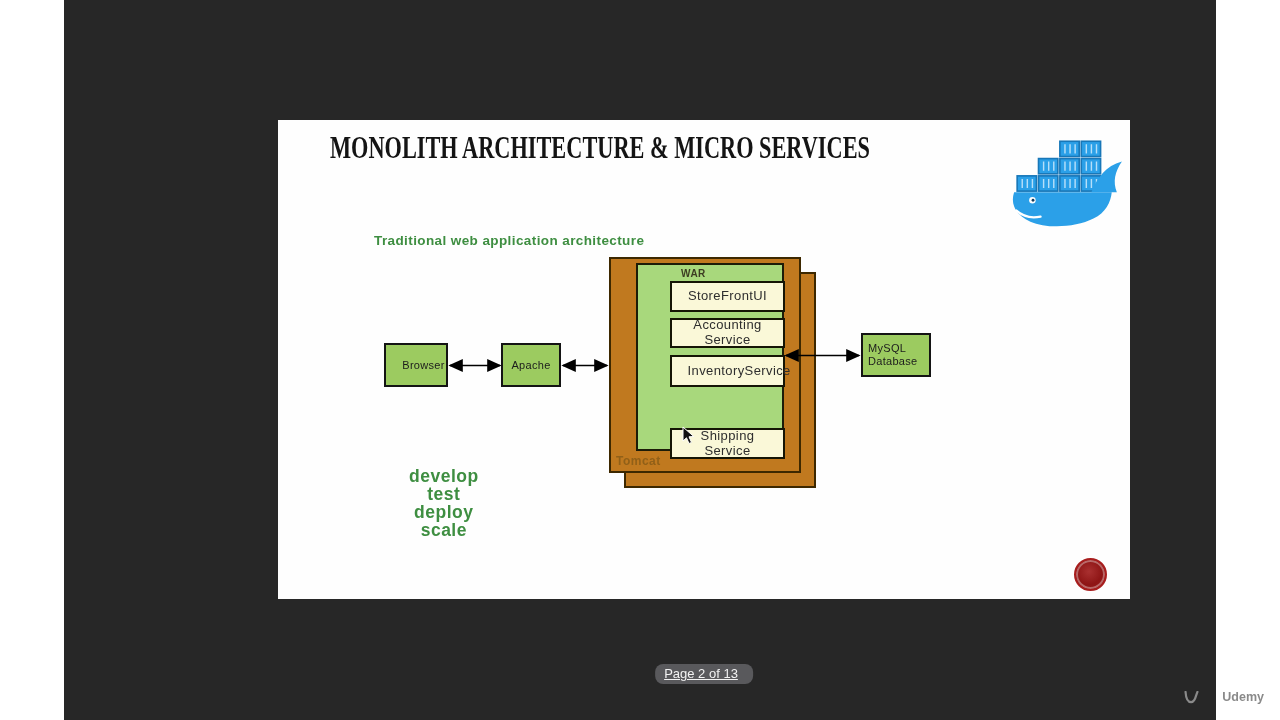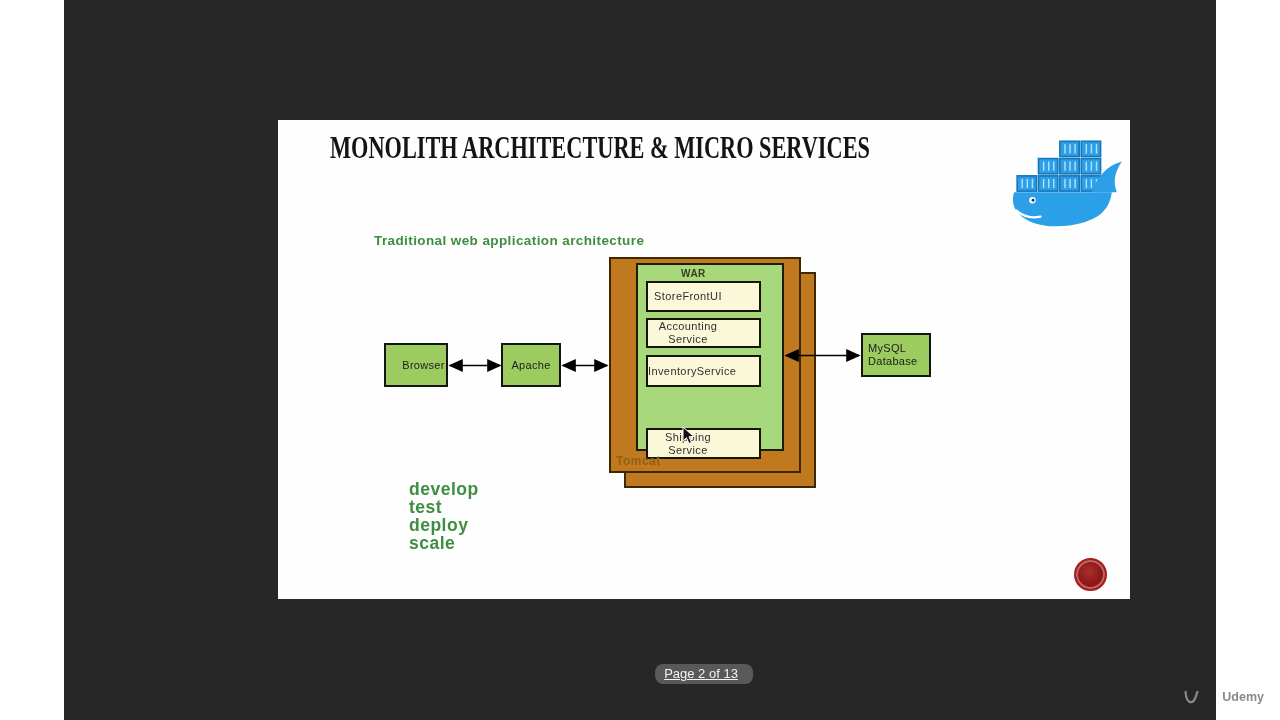--- a/index.html
+++ b/index.html
@@ -21,43 +21,43 @@
   
   .box { position:absolute; border:2px solid #111; }
   .tomcat-back  { left:346px; top:152px; width:192px; height:216px; background:#c0791f; border-color:#3d2800; }
   .tomcat-front { left:331px; top:137px; width:192px; height:216px; background:#c0791f; border-color:#3d2800; }
   .war-box { left:358px; top:143px; width:148px; height:188px; background:#a8d87c; border-color:#1c1c08; }
   .war-label { position:absolute; left:7px; top:3px; font-size:10px; font-weight:700;
                color:#3c3c22; letter-spacing:0.5px;margin-left:36px; }
   .tomcat-label { position:absolute; left:338px; top:334px; font-size:12px; font-weight:700;
                   color:#916018; letter-spacing:0.5px; }
 
-  .service { left:368px; width:115px; background:#faf8d8; border:2px solid #151505;
-             display:flex; align-items:center; justify-content:flex-start; text-align:center;
-             font-size:11px; color:#2e2e2e; letter-spacing:0.4px; }
+  .service { left:392px; width:115px; background:#faf8d8; border:2px solid #151505;
+             display:flex; align-items:center; justify-content:center; text-align:center;
+             font-size:13px; color:#2e2e2e; letter-spacing:0.4px; }
   .service .svc-label { display:block; width:80px; line-height:1.15; }
   .svc-0 { top:161px; height:31px; }
   .svc-1 { top:198px; height:30px; }
   .svc-2 { top:235px; height:32px; }
   .svc-3 { top:280px; height:31px;margin-top:28px; }
 
   .green-node { background:#9ccb60; border:2px solid #141414; color:#1c1c1c;
                 font-size:11px; letter-spacing:0.3px;
                 display:flex; align-items:center; justify-content:center; text-align:left; }
   .browser-node { left:106px; top:223px; width:64px; height:44px;padding-left:15px; }
   .apache-node  { left:223px; top:223px; width:60px; height:44px; }
   .mysql-node   { left:583px; top:213px; width:70px; height:44px; }
   .mysql-node .node-label { width:56px; line-height:1.2; }
 
   .arrow-layer { position:absolute; left:0; top:0; width:852px; height:479px; pointer-events:none; }
 
   .simple-heading { position:absolute; left:94px; top:310px; color:#3e8e41;
     font-weight:700; font-size:35px; letter-spacing:1px; }
-  .simple-list { position:absolute; left:131px; top:360px; color:#3e8e41;
-    font-weight:700; font-size:17.5px; line-height:18px; letter-spacing:0.5px; }
+  .simple-list { position:absolute; left:131px; top:347px; color:#3e8e41;
+    font-weight:700; font-size:17.5px; line-height:18px; letter-spacing:0.5px;text-align:center; }
 
   .record-dot { position:absolute; left:796px; top:438px; width:33px; height:33px; border-radius:50%;
     background:radial-gradient(circle at 45% 40%, #a93030 0%, #8e1515 55%, #9e1b1b 100%);
     border:2px solid #a81d1d;
     box-shadow: inset 0 0 0 2px rgba(255,255,255,0.35); }
 
   .docker-logo { position:absolute; left:730px; top:17px; width:118px; height:94px; }
 
   .cursor { position:absolute; left:404px; top:306px; width:14px; height:20px; }
 

